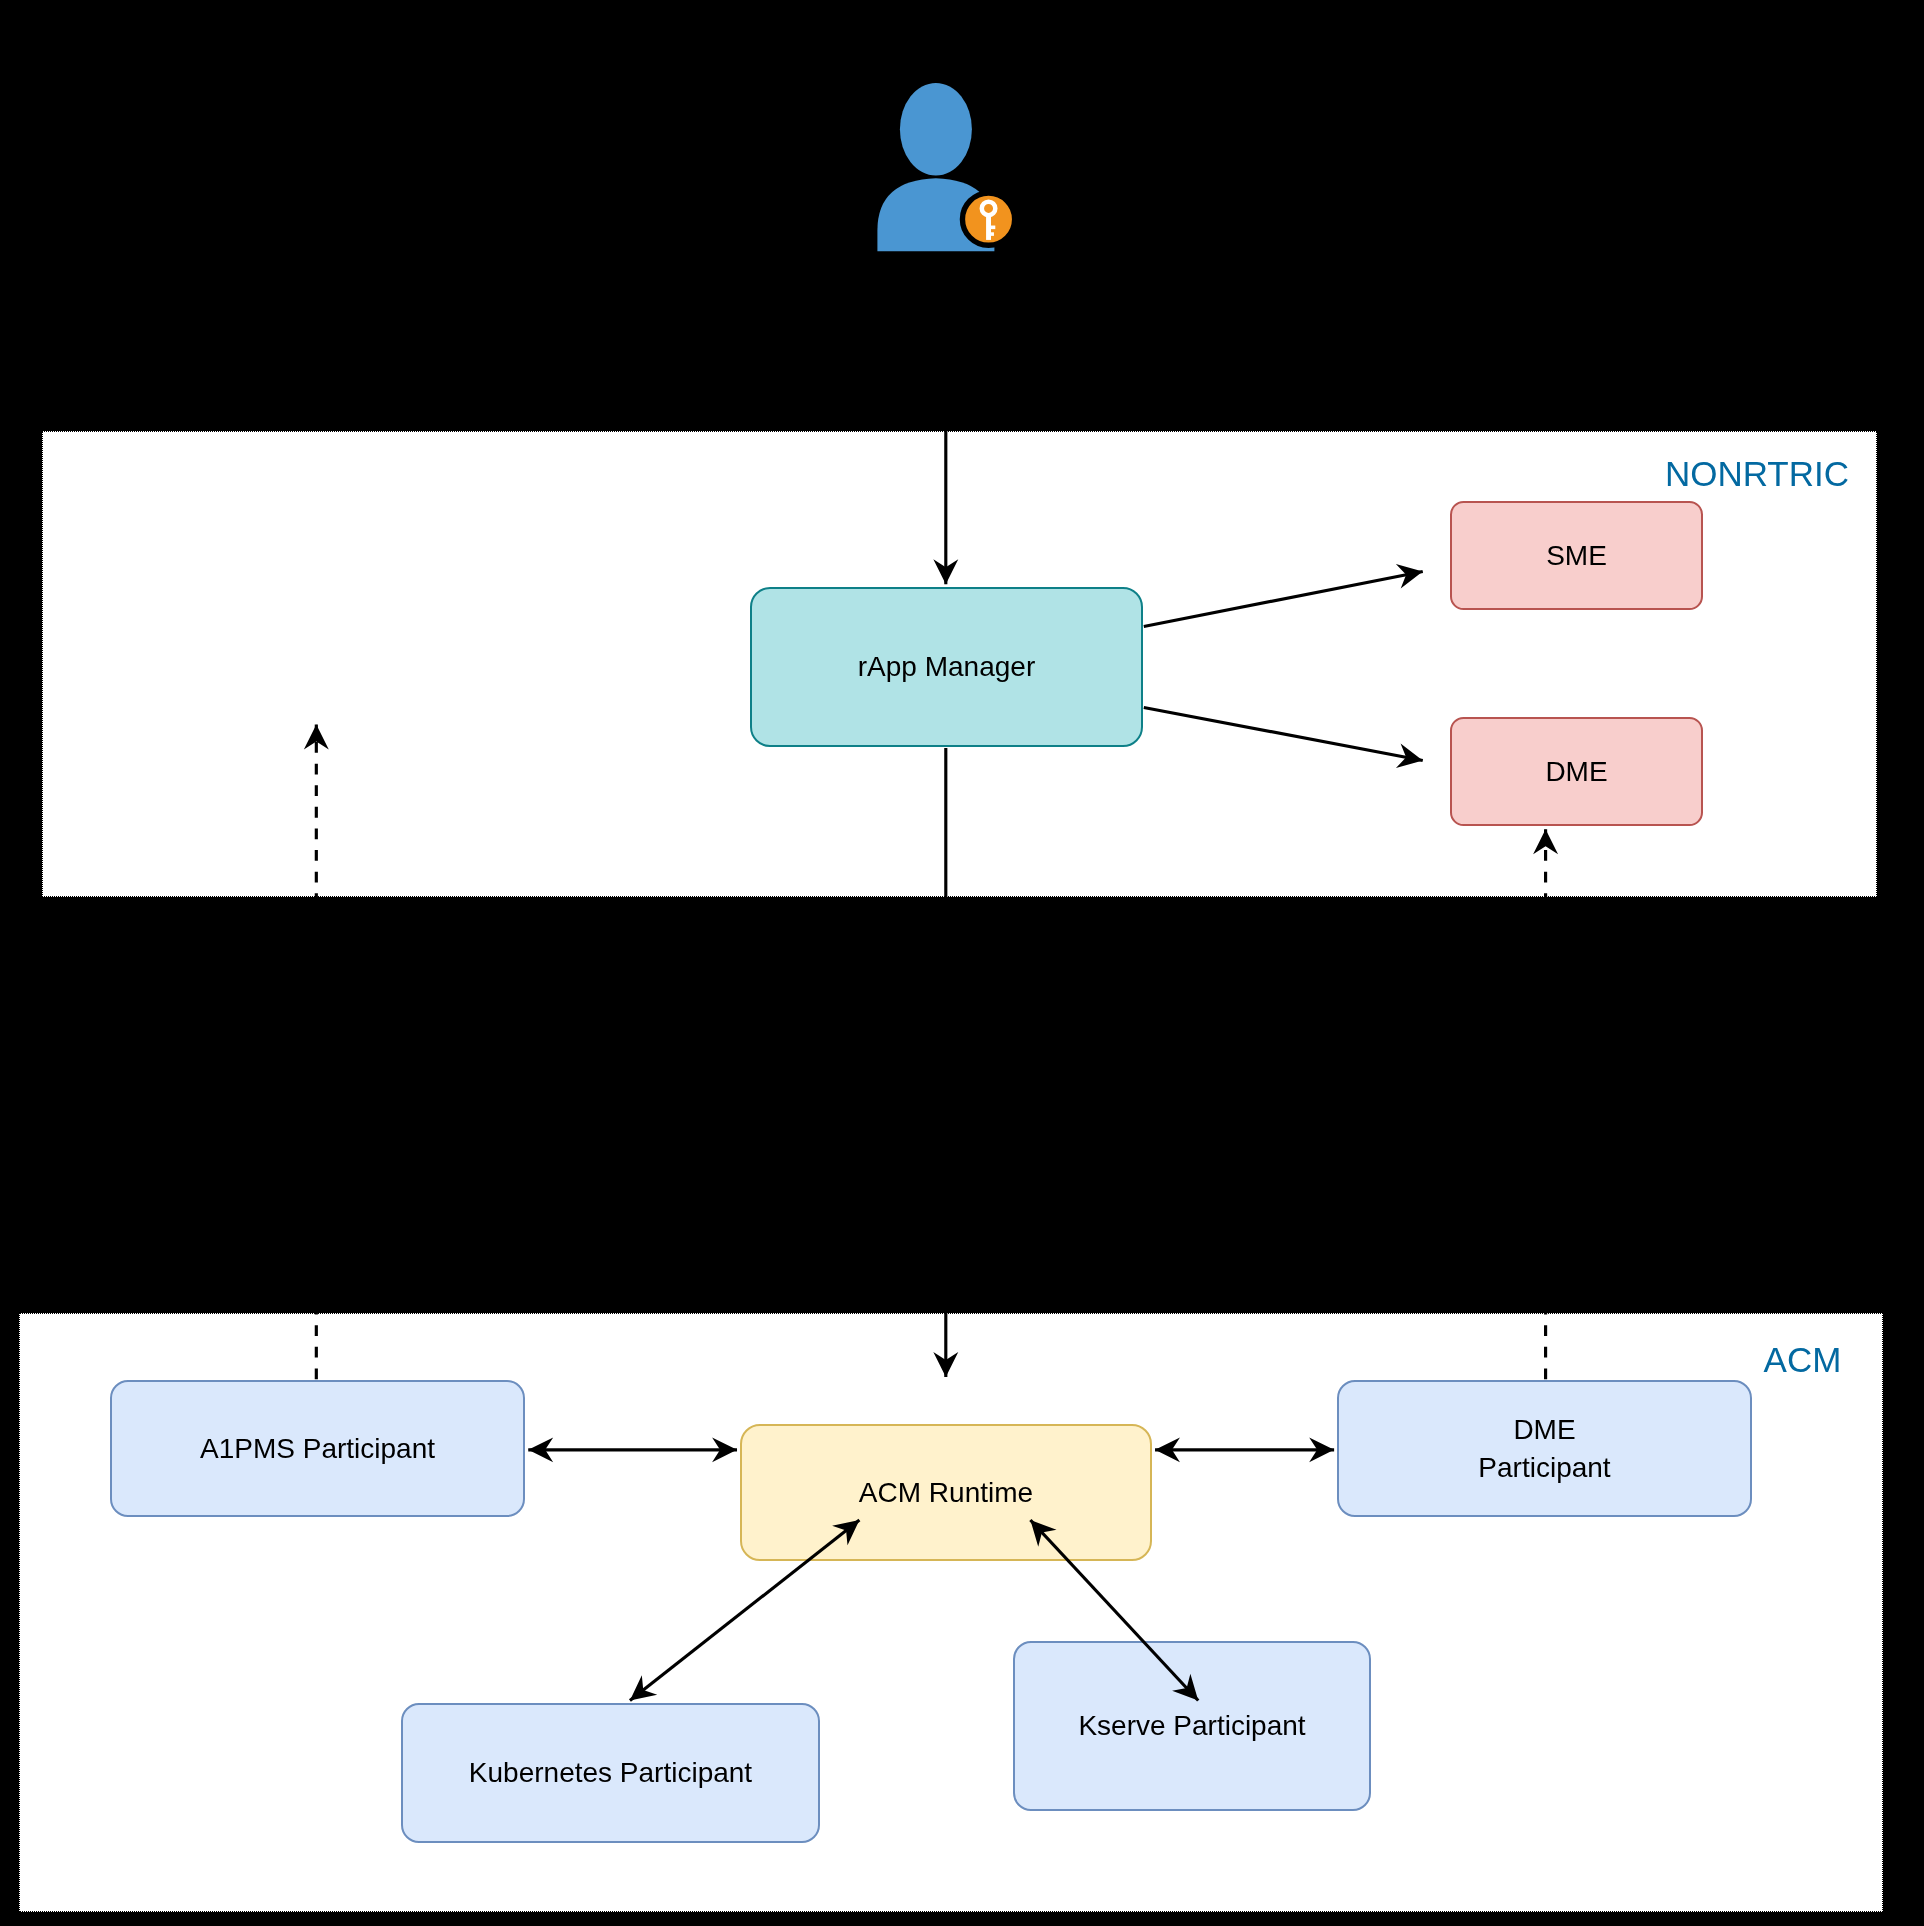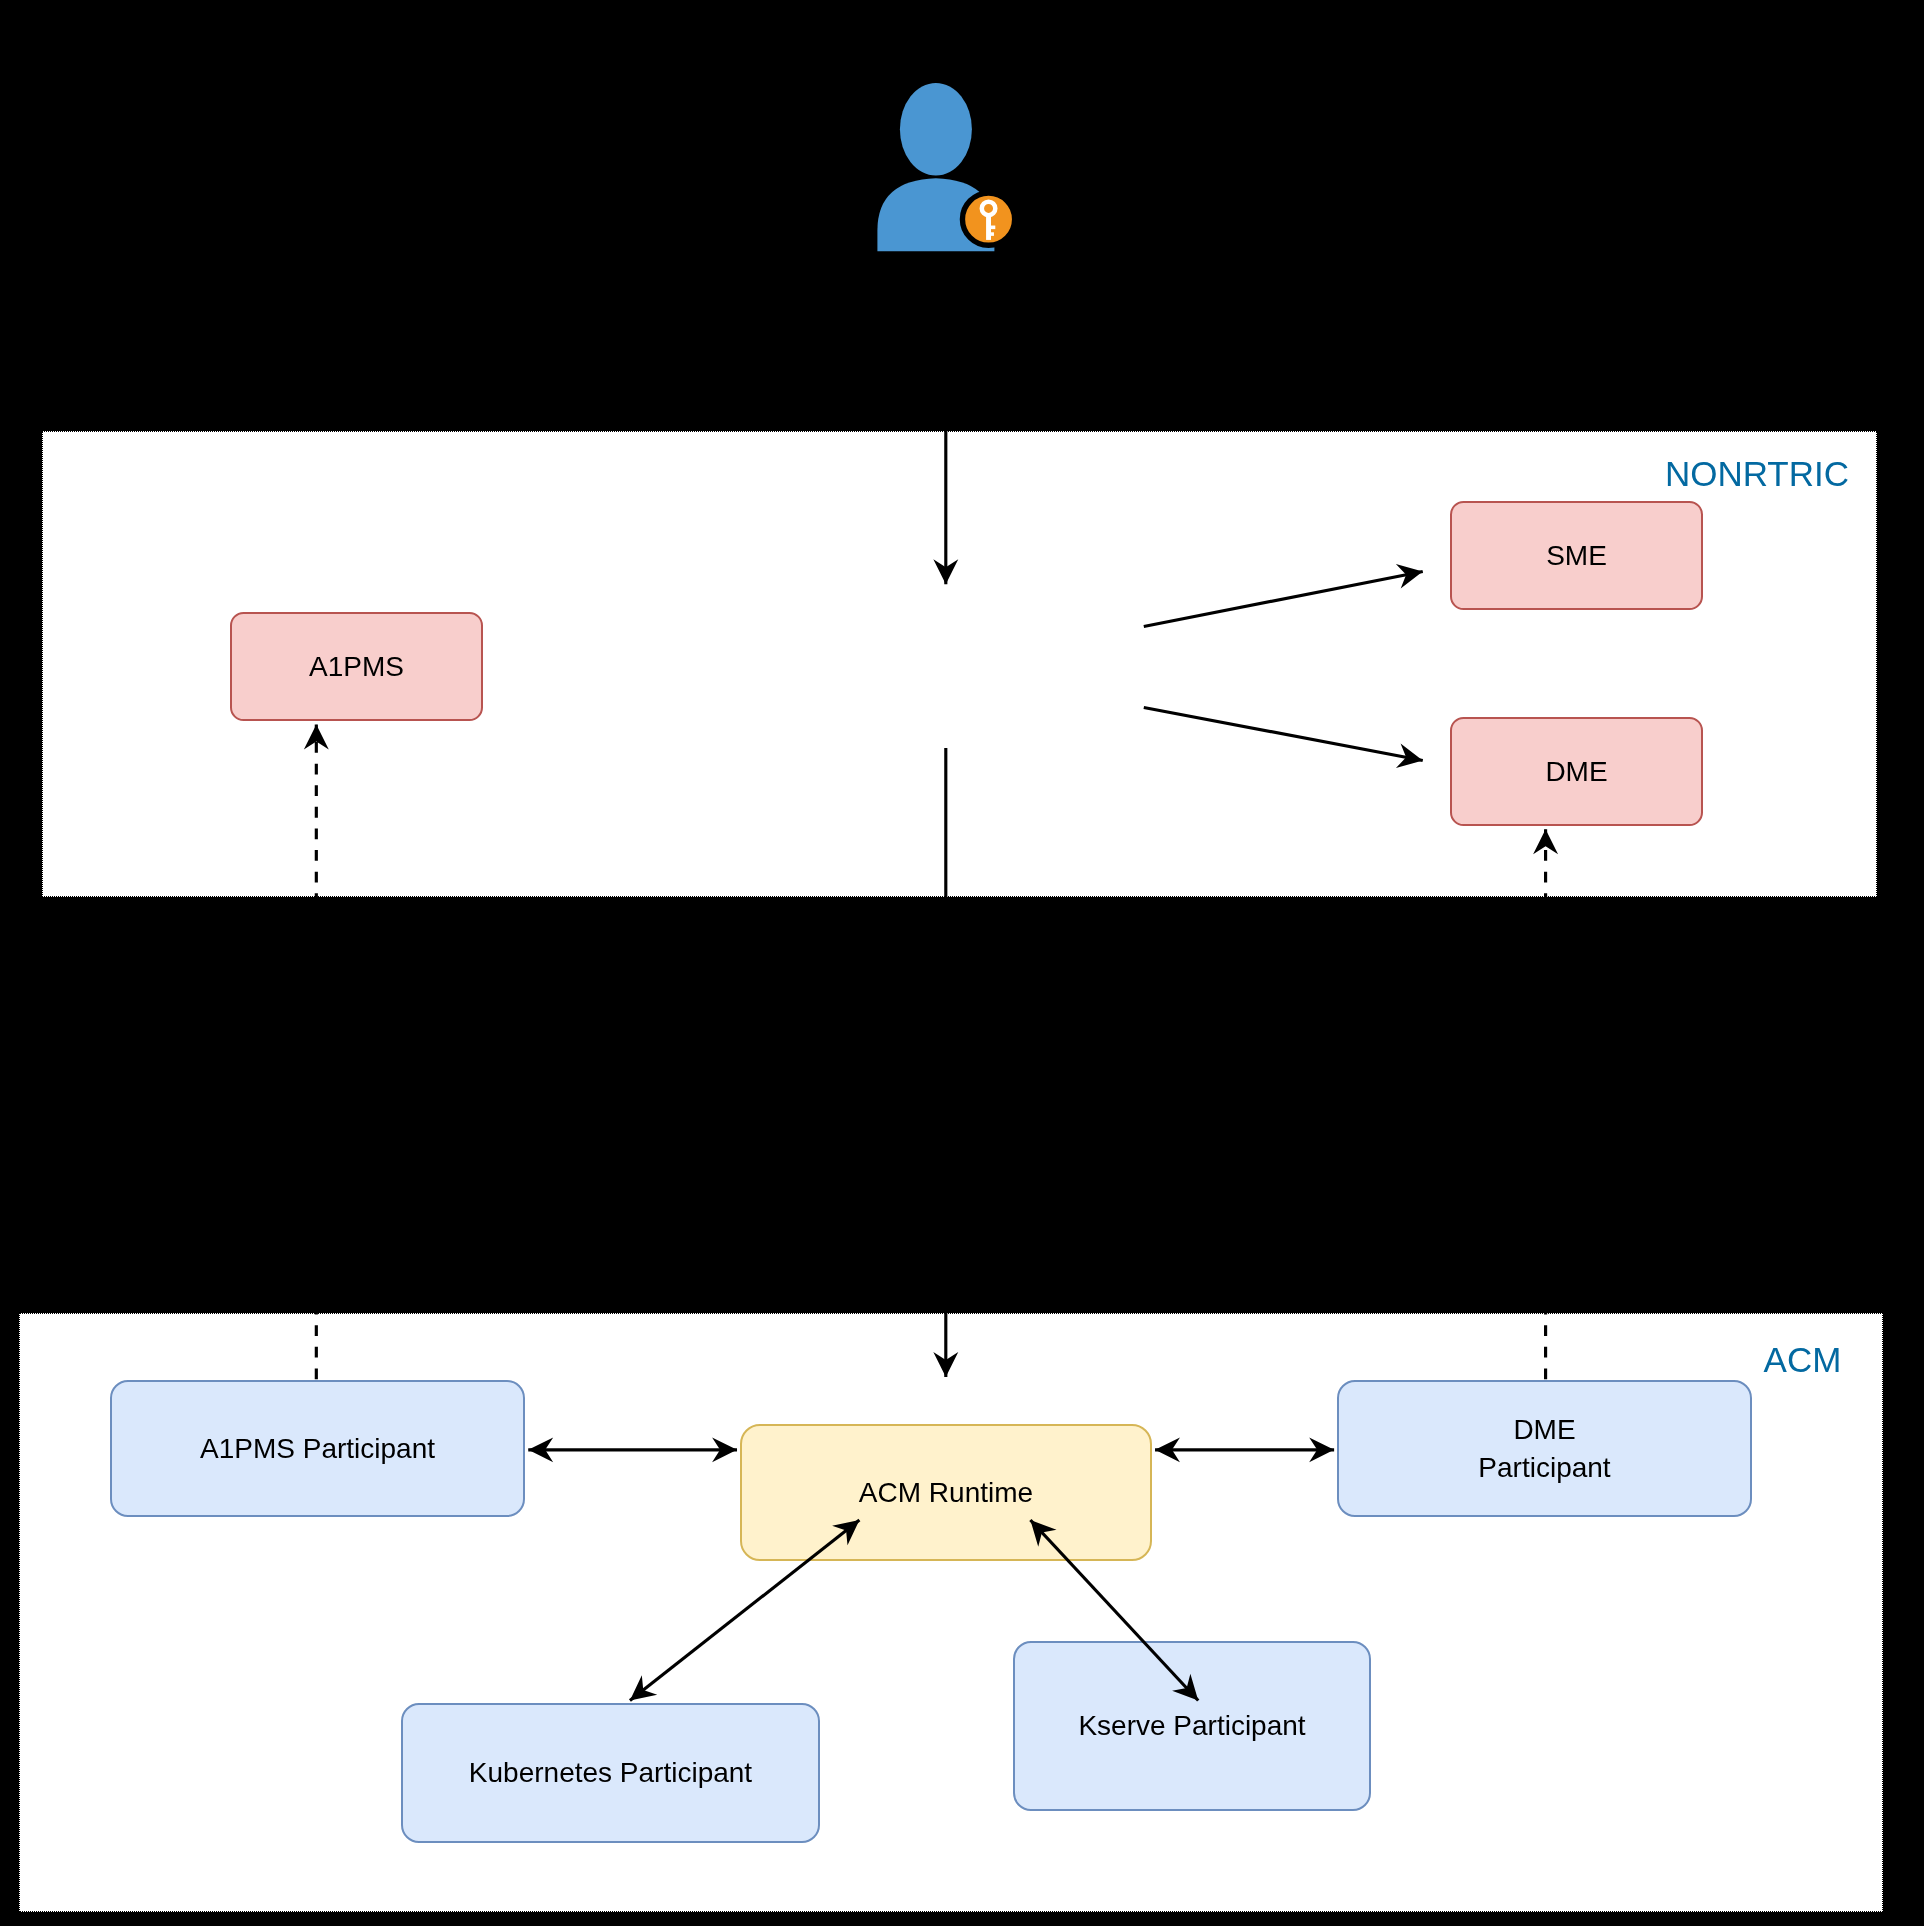--- a/index.html
+++ b/index.html
@@ -61,22 +61,22 @@
 <div id="canvas">
 
   <div class="section" style="left:42px; top:431px; width:1835px; height:466px;">
     <div class="section-label" style="top:21.6px; right:27px;">NONRTRIC</div>
   </div>
 
   <div class="section" style="left:19.4px; top:1313px; width:1864px; height:599px;">
     <div class="section-label" style="top:26px; right:41px;">ACM</div>
   </div>
 
-  <div class="node pink" style="left:206px; top:612px; width:253px; height:109px;">A1PMS</div>
 
+  <div class="node teal" style="left:750px; top:587px; width:393px; height:160px;">rApp Manager</div>
 
   <div class="node pink" style="left:1426px; top:501px; width:253px; height:109px;">SME</div>
 
   <div class="node pink" style="left:1426px; top:717px; width:253px; height:109px;">DME</div>
 
   <div class="node blue" style="left:110px; top:1380px; width:415px; height:137px;">A1PMS Participant</div>
 
   <div class="node yellow" style="left:740px; top:1380px; width:412px; height:137px;">ACM Runtime</div>
 
   <div class="node blue" style="left:1337px; top:1380px; width:415px; height:137px;">DME

